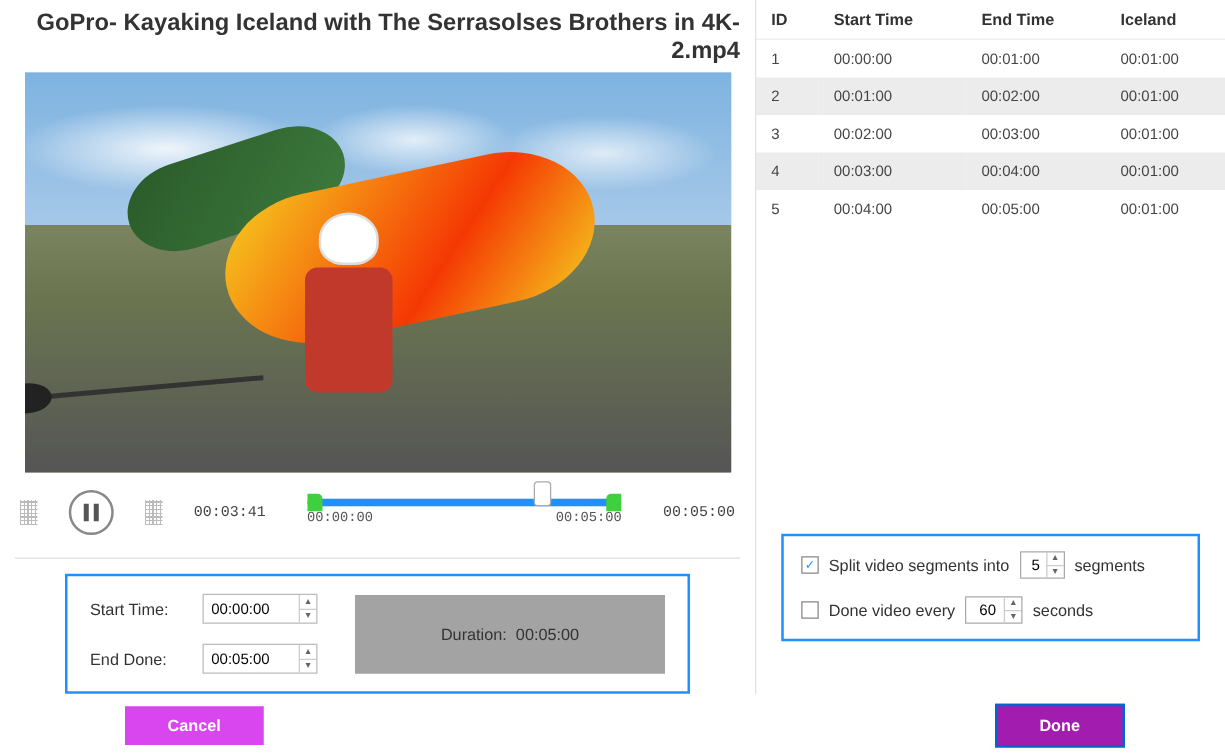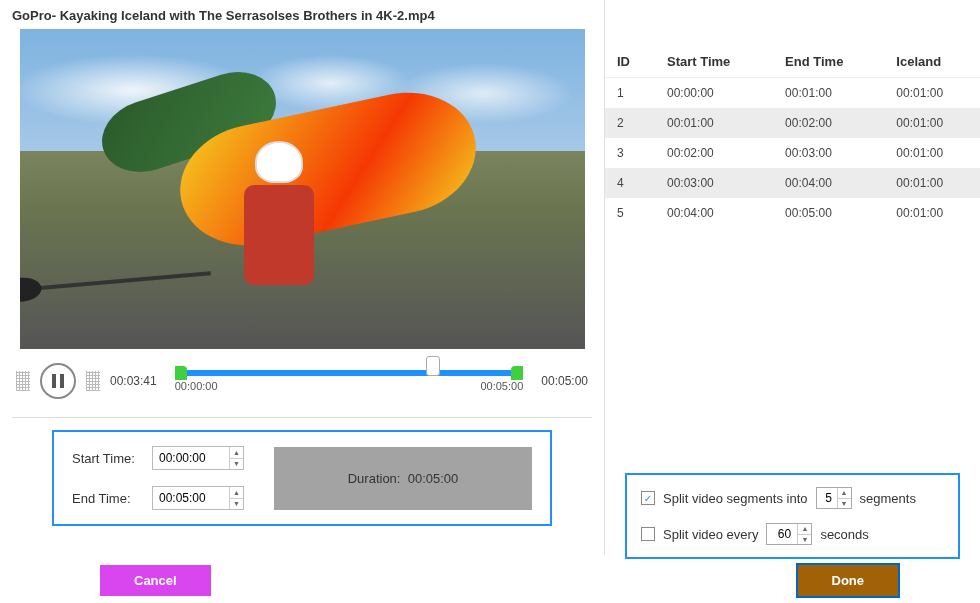--- a/index.html
+++ b/index.html
@@ -1,50 +1,50 @@
 <!DOCTYPE html>
 <html><head>
   <meta charset="utf-8">
   <style>
     * { box-sizing: border-box; margin: 0; padding: 0; }
     body { font-family: Arial, sans-serif; font-size: 13px; color: #333; width: 980px; height: 603px; overflow: hidden; background: #fff; }
     .container { display: flex; height: 555px; }
     .left-panel { width: 605px; padding: 8px 12px; border-right: 1px solid #e0e0e0; }
-    .right-panel { flex: 1; padding-top: 0; margin-top: 46px; }
-    .video-title { font-weight: bold; font-size: 13px; text-align: left; margin-bottom: 6px; color: #333; }
+    .right-panel { flex: 1; padding-top: 0; }
+    .video-title { font-weight: bold; font-size: 19px; text-align: right; margin-bottom: 6px; color: #333; }
     .video-preview { width: 565px; height: 320px; margin: 0 auto; background: linear-gradient(180deg, #6fa8d8 0%, #8fb8dc 35%, #7a8a6a 50%, #5a6a4a 100%); position: relative; overflow: hidden; display: flex; align-items: center; justify-content: center; }
     .kayak-scene { width: 100%; height: 100%; position: relative; }
     .sky { position: absolute; top: 0; left: 0; right: 0; height: 38%; background: linear-gradient(180deg, #7eb3e0 0%, #a5c8e8 100%); }
     .clouds { position: absolute; top: 8%; left: 0; right: 0; height: 22%; background: radial-gradient(ellipse 120px 35px at 20% 50%, rgba(255,255,255,0.85), transparent), radial-gradient(ellipse 80px 28px at 55% 40%, rgba(255,255,255,0.75), transparent), radial-gradient(ellipse 90px 30px at 82% 55%, rgba(255,255,255,0.7), transparent); }
     .ground { position: absolute; bottom: 0; left: 0; right: 0; height: 62%; background: linear-gradient(180deg, #7a8560 0%, #6a7550 30%, #555 100%); }
     .kayak { position: absolute; top: 25%; left: 28%; width: 300px; height: 120px; background: linear-gradient(135deg, #f5d020 0%, #f53803 60%, #f5d020 100%); border-radius: 50% / 100%; transform: rotate(-12deg); }
     .kayak2 { position: absolute; top: 18%; left: 14%; width: 180px; height: 70px; background: linear-gradient(135deg, #2a5a2a 0%, #3d7a3d 100%); border-radius: 50% / 100%; transform: rotate(-18deg); }
     .person { position: absolute; top: 35%; left: 38%; width: 90px; height: 180px; }
     .helmet { width: 48px; height: 42px; background: #fff; border-radius: 50% 50% 40% 40%; margin: 0 auto; border: 2px solid #ddd; }
     .body { width: 70px; height: 100px; background: #c0392b; margin: 2px auto; border-radius: 10px; }
     .paddle { position: absolute; top: 78%; left: 2%; width: 180px; height: 4px; background: #333; transform: rotate(-5deg); }
     .paddle::before { content: ''; position: absolute; left: -30px; top: -10px; width: 40px; height: 24px; background: #222; border-radius: 50%; }
-    .playback-bar { display: flex; align-items: center; gap: 10px; margin-top: 14px; padding: 0 4px; }
+    .playback-bar { display: flex; align-items: center; gap: 25px; margin-top: 14px; padding: 0 4px; font-family: Liberation Mono, monospace; }
     .dot-grip { display: inline-block; width: 14px; height: 20px; background: repeating-linear-gradient(0deg, #bbb 0 1px, transparent 1px 3px), repeating-linear-gradient(90deg, #bbb 0 1px, transparent 1px 3px); }
     .play-btn { width: 36px; height: 36px; border-radius: 50%; border: 2px solid #888; background: #fff; display: flex; align-items: center; justify-content: center; cursor: pointer; }
     .pause-bars { display: flex; gap: 4px; }
     .pause-bars span { width: 4px; height: 14px; background: #555; }
     .time-label { font-size: 12px; color: #444; }
     .timeline-wrap { flex: 1; position: relative; margin: 0 8px; }
     .timeline-track { height: 6px; background: #e5e5e5; border-radius: 3px; position: relative; }
     .timeline-fill { position: absolute; left: 0; right: 0; height: 100%; background: #1e90ff; border-radius: 3px; }
     .marker-left, .marker-right { position: absolute; top: -4px; width: 12px; height: 14px; background: #3fcf3f; }
     .marker-left { left: 0; border-top-right-radius: 4px; }
     .marker-right { right: 0; border-top-left-radius: 4px; }
     .thumb { position: absolute; top: -14px; left: 72%; width: 14px; height: 20px; background: #fff; border: 1px solid #aaa; border-radius: 3px; }
     .tl-time-below { display: flex; justify-content: space-between; font-size: 11px; color: #555; margin-top: 4px; }
     .divider { height: 1px; background: #ddd; margin: 18px 0 12px; }
     .time-box { border: 2px solid #1e90ff; padding: 14px 18px; display: flex; align-items: center; gap: 30px; margin: 0 40px; }
     .time-fields { display: flex; flex-direction: column; gap: 16px; }
-    .time-row { display: flex; align-items: center; }
+    .time-row { display: flex; align-items: center; gap: 10px; }
     .time-row label { width: 80px; font-size: 13px; color: #333; }
     .time-input { width: 92px; height: 24px; border: 1px solid #bbb; padding: 0 6px; font-size: 12px; position: relative; }
     .time-input-wrap { position: relative; display: inline-block; }
     .spinner { position: absolute; right: 1px; top: 1px; bottom: 1px; width: 14px; display: flex; flex-direction: column; }
     .spinner span { flex: 1; font-size: 7px; display: flex; align-items: center; justify-content: center; color: #666; cursor: pointer; border-left: 1px solid #ccc; }
     .spinner span:first-child { border-bottom: 1px solid #ccc; }
     .duration-box { flex: 1; background: #a3a3a3; padding: 24px 20px; text-align: center; font-size: 13px; color: #333; }
     .segments-table { width: 100%; border-collapse: collapse; }
     .segments-table th { text-align: left; padding: 8px 12px; font-size: 13px; font-weight: bold; color: #333; border-bottom: 1px solid #eee; }
     .segments-table td { padding: 8px 12px; font-size: 12px; color: #444; }
@@ -52,21 +52,21 @@
     .split-options { border: 2px solid #1e90ff; margin: 20px; margin-top: 245px; padding: 12px 14px; display: flex; flex-direction: column; gap: 14px; }
     .split-row { display: flex; align-items: center; gap: 8px; font-size: 13px; color: #333; }
     .checkbox { width: 14px; height: 14px; border: 1px solid #888; display: inline-flex; align-items: center; justify-content: center; font-size: 10px; color: #1e90ff; cursor: pointer; }
     .num-input-wrap { position: relative; display: inline-block; }
     .num-input { width: 36px; height: 22px; border: 1px solid #aaa; padding: 0 14px 0 4px; font-size: 12px; text-align: center; }
     .num-input.wide { width: 46px; }
     .footer { display: flex; justify-content: space-between; padding: 8px 100px 8px 100px; align-items: center; }
     .footer-right { margin-right: -20px; }
     .btn { padding: 8px 34px; font-size: 13px; font-weight: bold; border: none; cursor: pointer; }
     .btn-cancel { background: #d946ef; color: #fff; }
-    .btn-done { background: #a16207; color: #fff; border: 2px solid #0066cc; margin-left: 13px; }
+    .btn-done { background: #a21caf; color: #fff; border: 2px solid #0066cc; margin-left: 13px; }
   </style>
 </head>
 <body>
 
 <div class="container">
   <div class="left-panel">
     <div class="video-title">GoPro- Kayaking Iceland with The Serrasolses Brothers in 4K-2.mp4</div>
     <div class="video-preview">
       <div class="kayak-scene">
         <div class="sky"></div>
@@ -112,21 +112,21 @@
           <label>Start Time:</label>
           <div class="time-input-wrap">
             <input class="time-input" value="00:00:00" style="">
             <div class="spinner">
                 <span>▲</span>
                 <span>▼</span>
               </div>
           </div>
         </div>
         <div class="time-row">
-          <label>End Time:</label>
+          <label>End Done:</label>
           <div class="time-input-wrap">
             <input class="time-input" value="00:05:00" style="">
             <div class="spinner">
                 <span>▲</span>
                 <span>▼</span>
               </div>
           </div>
         </div>
       </div>
       <div class="duration-box">
@@ -187,21 +187,21 @@
           <input class="num-input" value="5" style="">
           <div class="spinner">
               <span>▲</span>
               <span>▼</span>
             </div>
         </div>
         <span>segments</span>
       </div>
       <div class="split-row">
         <span class="checkbox"></span>
-        <span>Split video every</span>
+        <span>Done video every</span>
         <div class="num-input-wrap">
           <input class="num-input wide" value="60" style="">
           <div class="spinner">
               <span>▲</span>
               <span>▼</span>
             </div>
         </div>
         <span>seconds</span>
       </div>
     </div>

